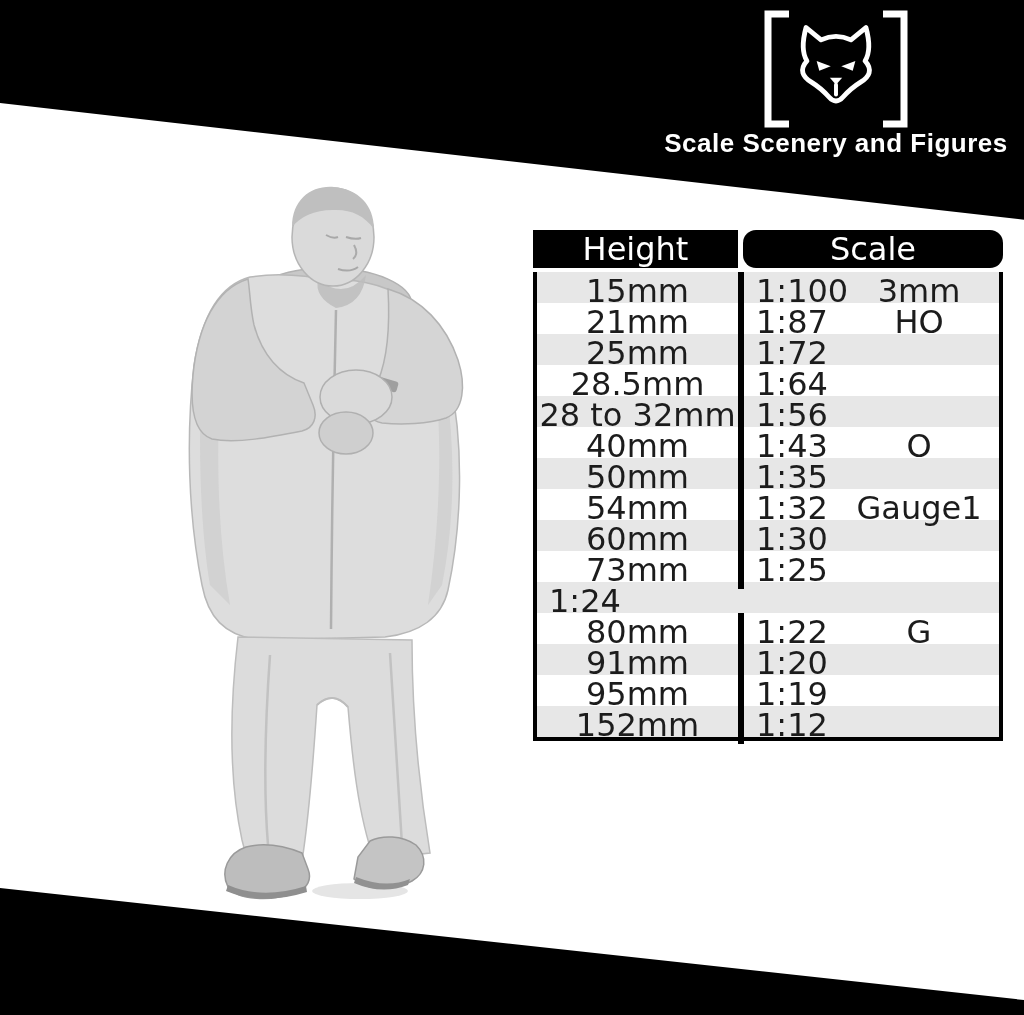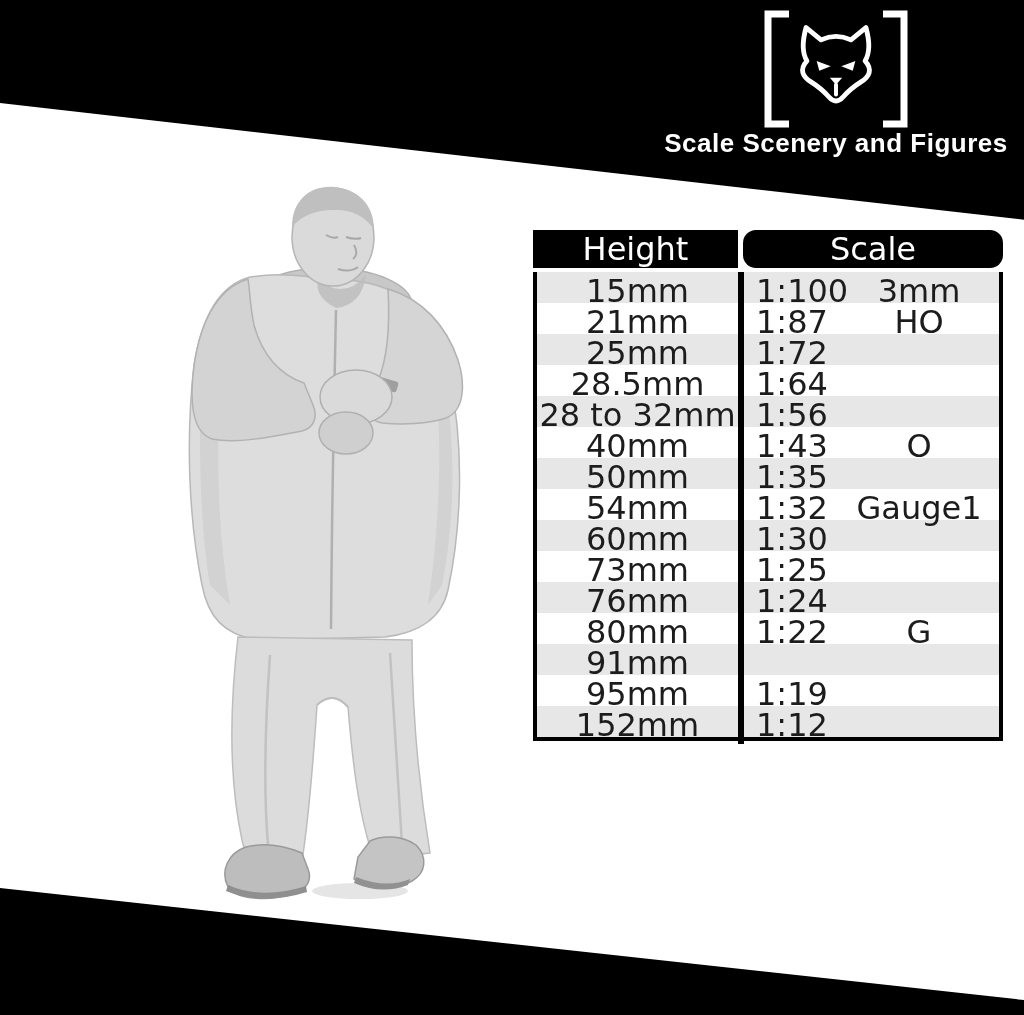--- a/index.html
+++ b/index.html
@@ -208,37 +208,40 @@
 
   <div class="row">
     <div class="cell-height">73mm</div>
     <div class="cell-scale">
       <span class="ratio">1:25</span>
       <span class="gauge"></span>
     </div>
   </div>
 
   <div class="row">
-    <div class="cell-height">76mm</div>
     <div class="cell-scale">
       <span class="ratio">1:24</span>
       <span class="gauge"></span>
     </div>
   </div>
 
   <div class="row">
     <div class="cell-height">80mm</div>
     <div class="cell-scale">
       <span class="ratio">1:22</span>
       <span class="gauge">G</span>
     </div>
   </div>
 
   <div class="row">
     <div class="cell-height">91mm</div>
+    <div class="cell-scale">
+      <span class="ratio">1:20</span>
+      <span class="gauge"></span>
+    </div>
   </div>
 
   <div class="row">
     <div class="cell-height">95mm</div>
     <div class="cell-scale">
       <span class="ratio">1:19</span>
       <span class="gauge"></span>
     </div>
   </div>
 

